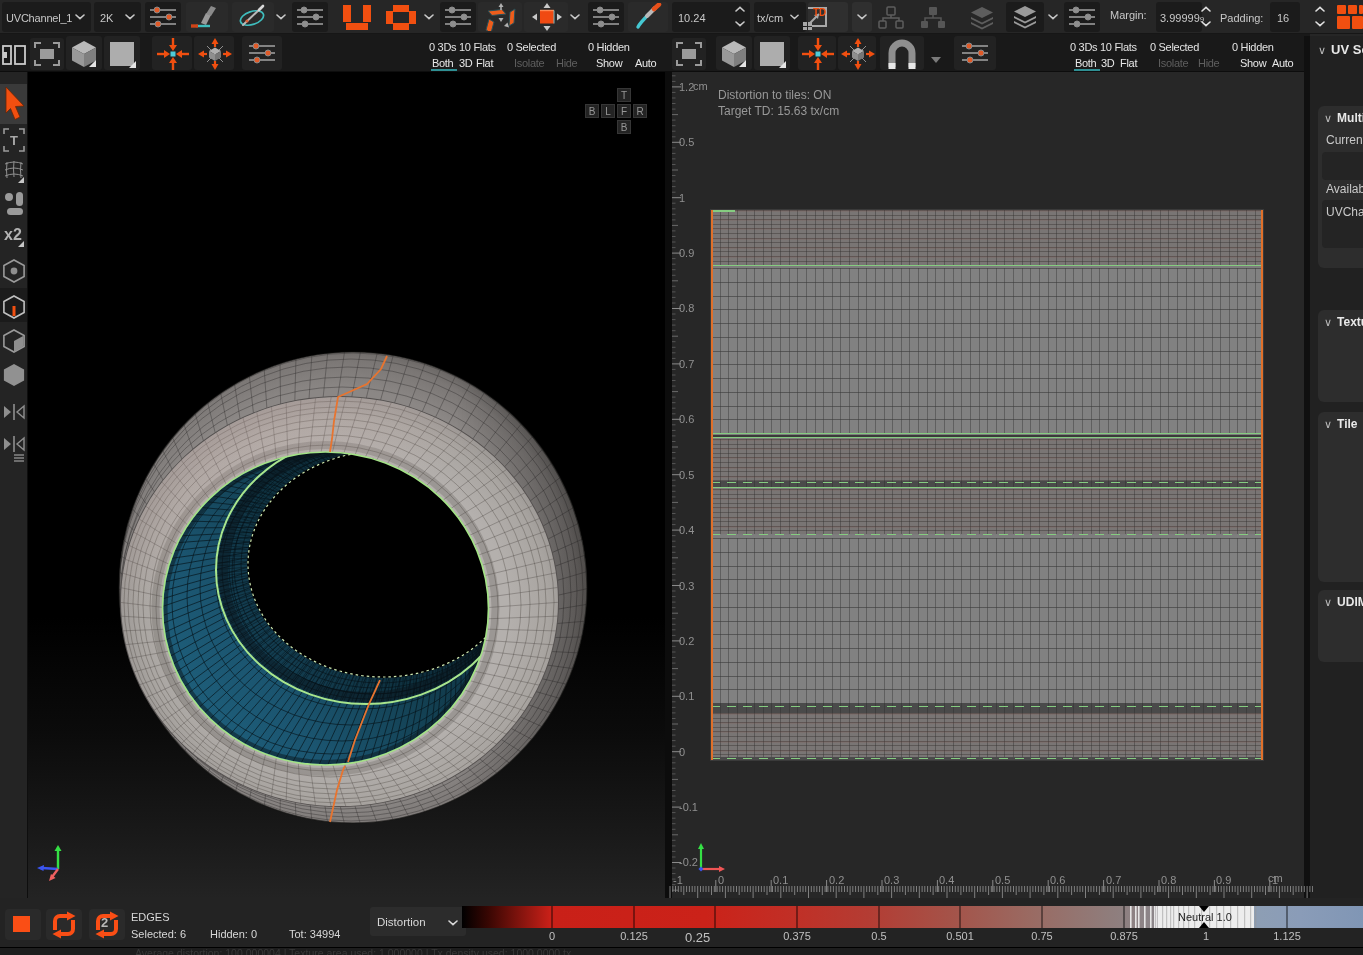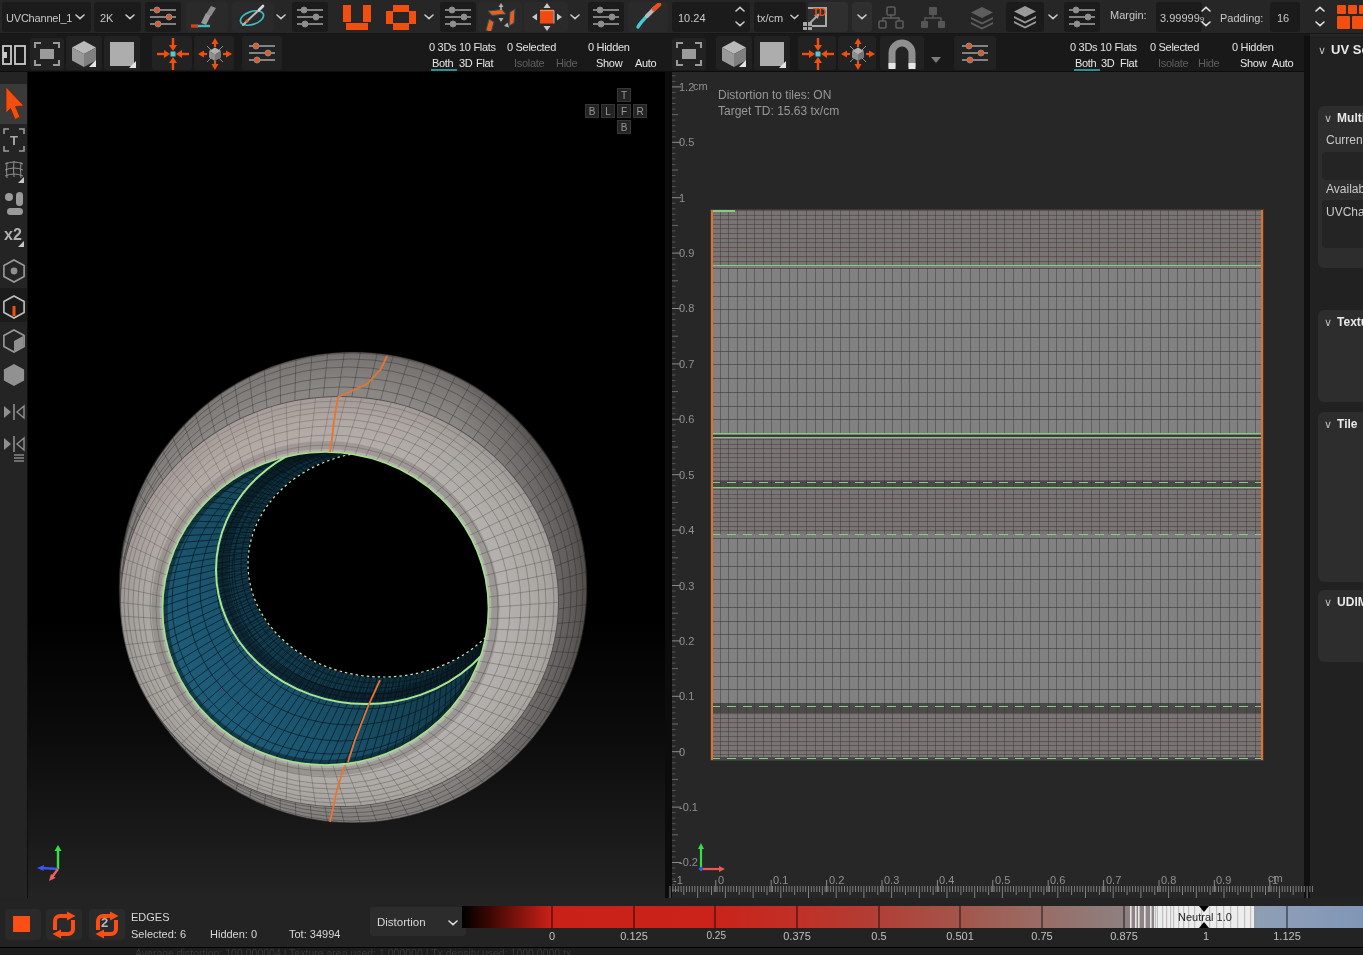--- a/index.html
+++ b/index.html
@@ -1185,21 +1185,21 @@
       <rect x="111" y="0" width="1.2" height="22" fill="rgba(150,150,150,0.5)"></rect>
       <rect x="118" y="0" width="1.2" height="22" fill="rgba(150,150,150,0.5)"></rect>
       <rect x="124" y="0" width="1.2" height="22" fill="rgba(150,150,150,0.5)"></rect>
       <rect x="129" y="0" width="1.2" height="22" fill="rgba(150,150,150,0.5)"></rect>
     </svg>
 <div class="ab" style="left:1178px;top:911px;color:#1e1e1e;font-size:11px;white-space:nowrap">Neutral 1.0</div>
 <div class="ab" style="left:1199px;top:906px;width:0;height:0;border-left:5px solid transparent;border-right:5px solid transparent;border-top:6px solid #000"></div>
 <div class="ab" style="left:1199px;top:922px;width:0;height:0;border-left:5px solid transparent;border-right:5px solid transparent;border-bottom:6px solid #000"></div>
 <div class="ab" style="left:522px;top:930px;width:60px;text-align:center;color:#c0c0c0;font-size:11px">0</div>
 <div class="ab" style="left:604px;top:930px;width:60px;text-align:center;color:#c0c0c0;font-size:11px">0.125</div>
-<div class="ab" style="left:666px;top:930px;width:60px;text-align:right;color:#c0c0c0;font-size:10px">0.25</div>
+<div class="ab" style="left:685px;top:930px;width:60px;text-align:left;color:#c0c0c0;font-size:13px">0.25</div>
 <div class="ab" style="left:767px;top:930px;width:60px;text-align:center;color:#c0c0c0;font-size:11px">0.375</div>
 <div class="ab" style="left:849px;top:930px;width:60px;text-align:center;color:#c0c0c0;font-size:11px">0.5</div>
 <div class="ab" style="left:930px;top:930px;width:60px;text-align:center;color:#c0c0c0;font-size:11px">0.501</div>
 <div class="ab" style="left:1012px;top:930px;width:60px;text-align:center;color:#c0c0c0;font-size:11px">0.75</div>
 <div class="ab" style="left:1094px;top:930px;width:60px;text-align:center;color:#c0c0c0;font-size:11px">0.875</div>
 <div class="ab" style="left:1176px;top:930px;width:60px;text-align:center;color:#c0c0c0;font-size:11px">1</div>
 <div class="ab" style="left:1257px;top:930px;width:60px;text-align:center;color:#c0c0c0;font-size:11px">1.125</div>
 <div class="ab" style="left:0;top:947px;width:1363px;height:8px;background:#1d1d1d;border-top:1px solid #000"></div>
 <div class="ab" style="left:135px;top:947px;color:#383838;font-size:10.5px;white-space:nowrap">Average distortion: 100.000004 | Texture area used: 1.000000 | Tx density used: 1000.0000 tx</div>
 </div>

